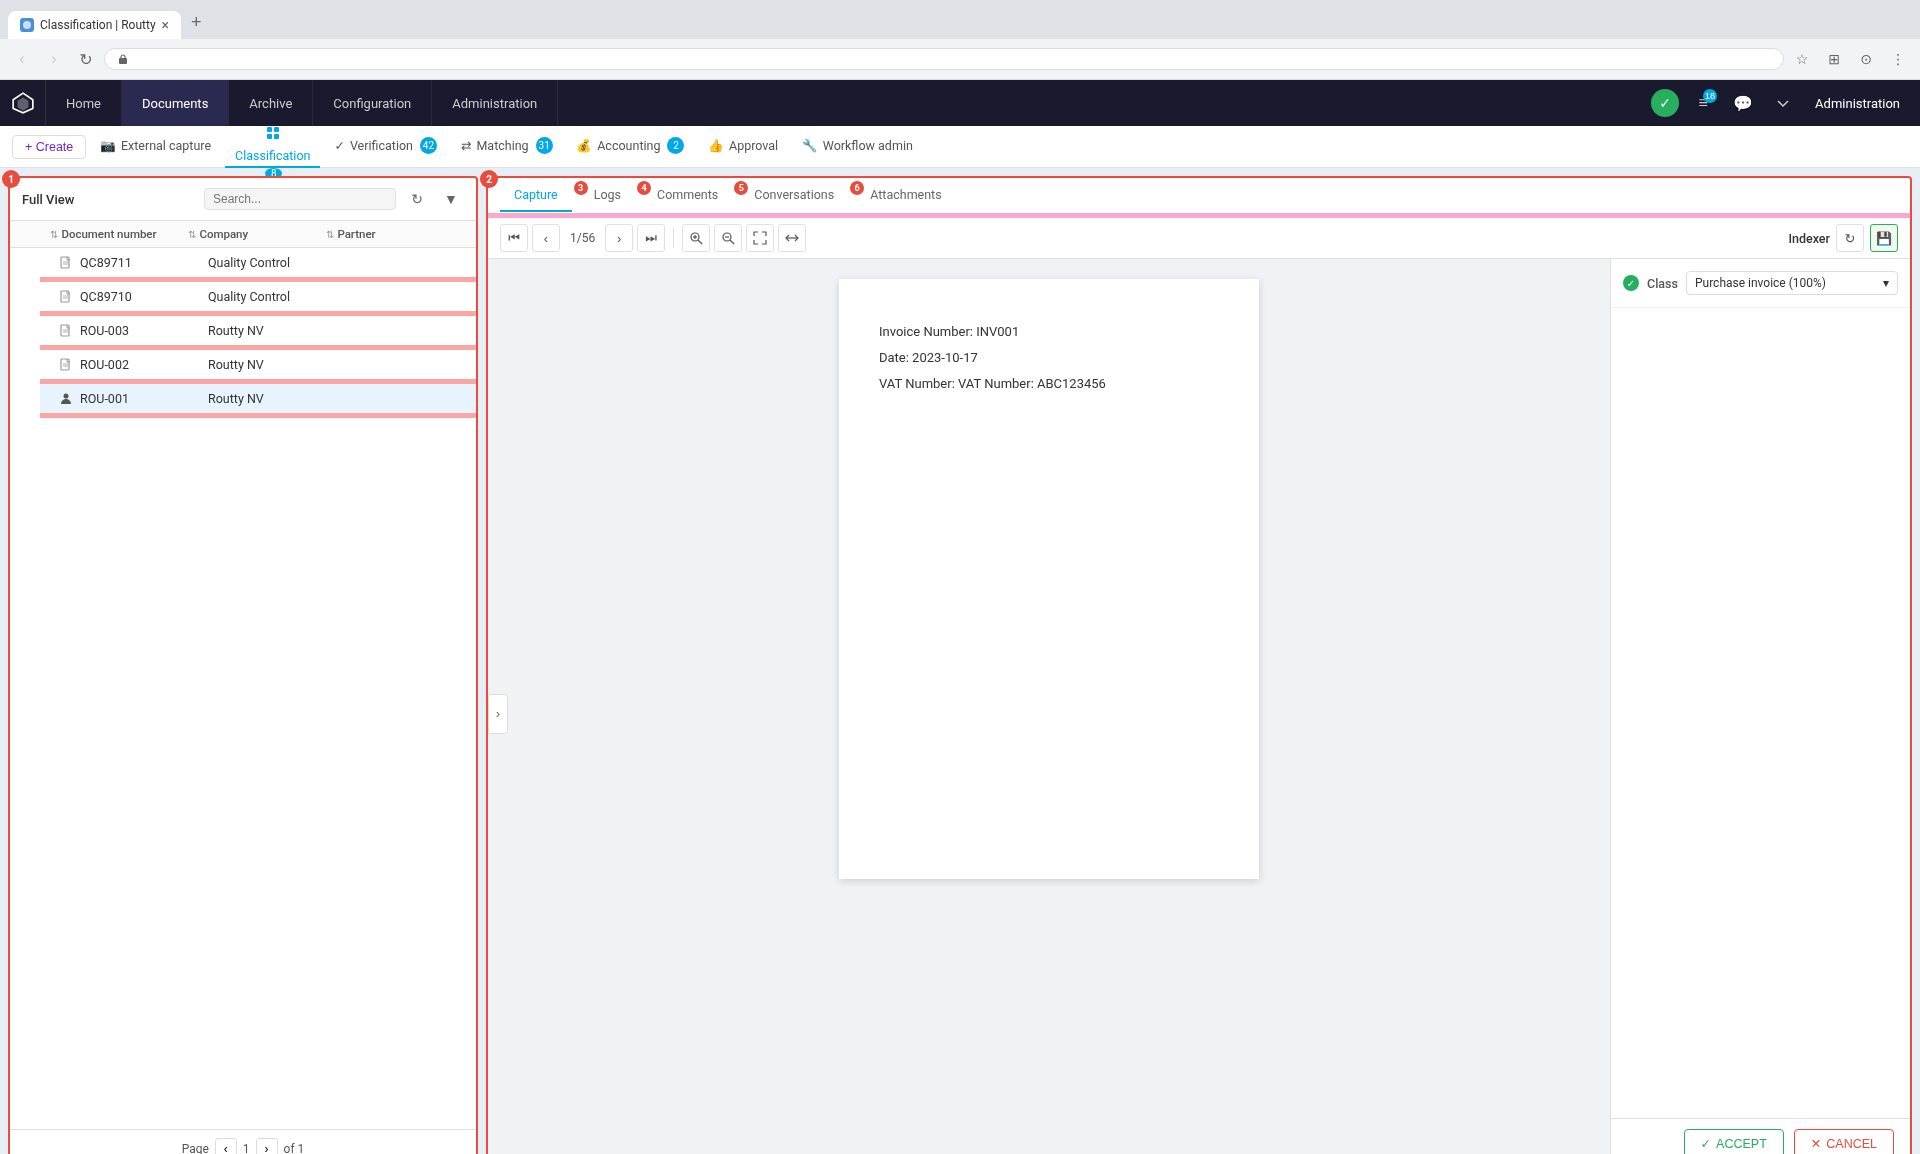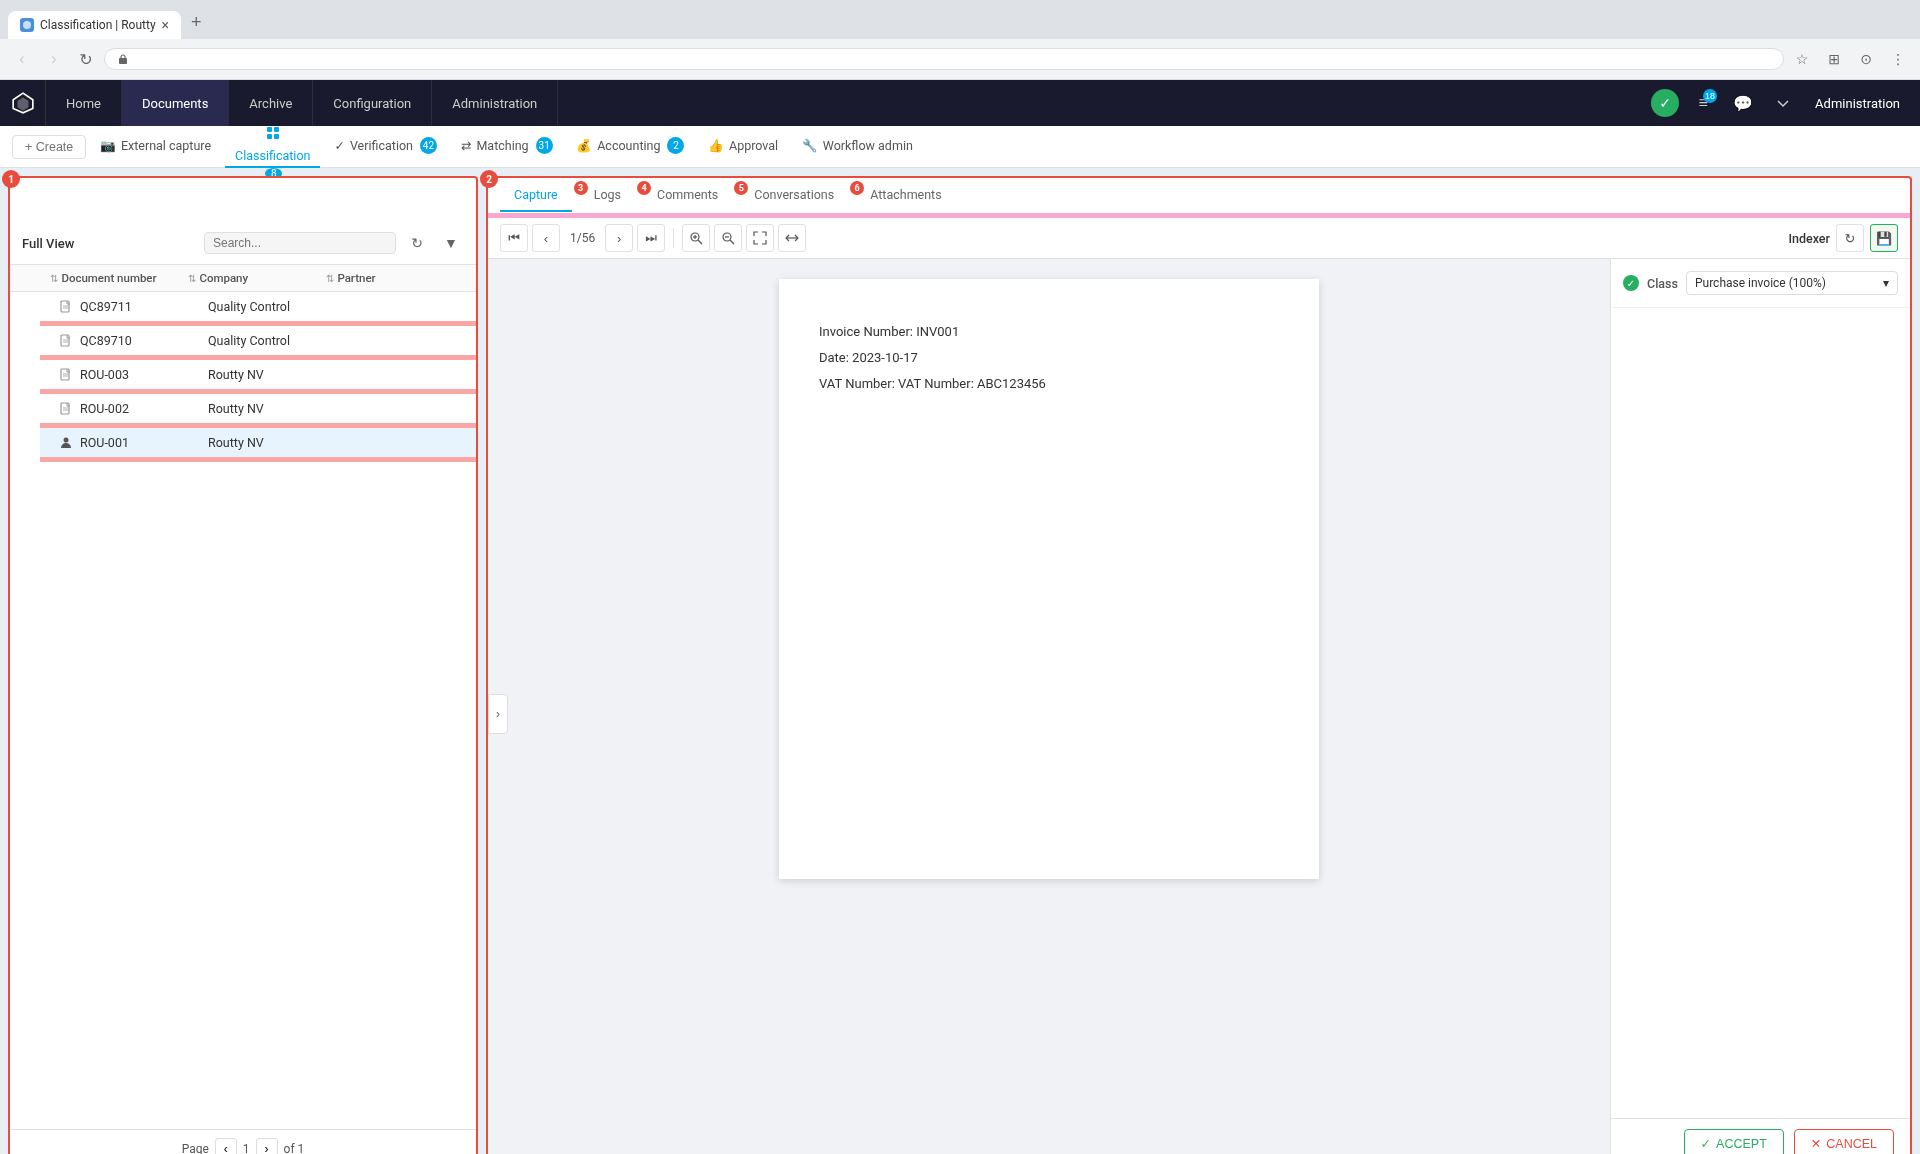--- a/index.html
+++ b/index.html
@@ -29,28 +29,28 @@
     .nav-tab.active { background: #2a2a50; color: #fff; }
     .header-right { display: flex; align-items: center; gap: 8px; padding: 0 12px; }
     .header-icon-btn { background: none; border: none; color: #ccc; cursor: pointer; width: 32px; height: 32px; display: flex; align-items: center; justify-content: center; border-radius: 4px; font-size: 16px; }
     .green-check { width: 28px; height: 28px; background: #27ae60; border-radius: 50%; display: flex; align-items: center; justify-content: center; color: white; font-size: 14px; }
     .user-name { color: #fff; font-size: 13px; padding: 0 8px; }
 
     
     .sub-nav { background: #fff; border-bottom: 1px solid #e0e0e0; display: flex; align-items: center; padding: 0 12px; height: 42px; gap: 4px; }
     .sub-nav-item { display: flex; align-items: center; gap: 5px; padding: 0 10px; height: 42px; font-size: 12.5px; color: #555; cursor: pointer; border-bottom: 2px solid transparent; }
     .sub-nav-item.active { color: #00a8e8; border-bottom: 2px solid #00a8e8; flex-direction: column; }
-    .btn-create { display: flex; align-items: center; gap: 4px; padding: 4px 12px; background: #fff; border: 1px solid #ddd; border-radius: 4px; cursor: pointer; font-size: 12.5px; color: #737373; }
+    .btn-create { display: flex; align-items: center; gap: 4px; padding: 4px 12px; background: #fff; border: 1px solid #ddd; border-radius: 4px; cursor: pointer; font-size: 12.5px; color: #6d28d9; }
 
     
     .main-content { display: flex; padding: 8px; gap: 8px; height: calc(1154px - 46px - 42px - 56px); }
 
     
     .left-panel { width: 470px; flex-shrink: 0; background: #fff; border: 2px solid #e74c3c; border-radius: 4px; display: flex; flex-direction: column; }
-    .panel-header { display: flex; align-items: center; padding: 8px 12px; border-bottom: 1px solid #e0e0e0; gap: 8px; margin-top: 44px; }
+    .panel-header { display: flex; align-items: center; padding: 8px 12px; border-bottom: 1px solid #e0e0e0; gap: 8px; }
     .panel-title { font-size: 13px; font-weight: 500; color: #333; flex: 1; }
     .search-box { display: flex; align-items: center; background: #f5f5f5; border: 1px solid #e0e0e0; border-radius: 4px; padding: 3px 8px; gap: 4px; flex: 1; }
     .search-box input { background: none; border: none; outline: none; font-size: 12px; color: #666; width: 100%; }
     .icon-btn { background: none; border: none; cursor: pointer; color: #666; font-size: 14px; width: 26px; height: 26px; display: flex; align-items: center; justify-content: center; border-radius: 3px; }
 
     .table-header { display: grid; grid-template-columns: 28px 1fr 1fr 1fr; padding: 6px 12px; border-bottom: 1px solid #e0e0e0; background: #fafafa; }
     .col-header { font-size: 11.5px; color: #555; font-weight: 500; display: flex; align-items: center; gap: 3px; }
     .col-header .sort-icon { color: #999; font-size: 10px; }
 
     .table-body { flex: 1; overflow-y: auto; }
@@ -71,21 +71,21 @@
 
     .doc-toolbar { display: flex; align-items: center; padding: 6px 12px; border-bottom: 1px solid #e0e0e0; gap: 4px; }
     .toolbar-btn { background: none; border: 1px solid #e0e0e0; border-radius: 3px; width: 28px; height: 28px; cursor: pointer; display: flex; align-items: center; justify-content: center; color: #555; font-size: 13px; }
     .page-info { font-size: 12px; color: #555; padding: 0 6px; }
     .toolbar-separator { width: 1px; height: 20px; background: #e0e0e0; margin: 0 4px; }
     .indexer-section { margin-left: auto; display: flex; align-items: center; gap: 6px; }
     .indexer-label { font-size: 12.5px; color: #333; font-weight: 500; text-align: right; }
 
     .doc-area { display: flex; flex: 1; }
     .doc-viewer { flex: 1; position: relative; background: #f0f2f5; overflow: hidden; display: flex; align-items: flex-start; justify-content: center; padding: 20px; }
-    .doc-page { background: #fff; width: 540px; min-height: 600px; padding: 40px; box-shadow: 0 2px 8px rgba(0,0,0,0.15); }
+    .doc-page { background: #fff; width: 420px; min-height: 600px; padding: 40px; box-shadow: 0 2px 8px rgba(0,0,0,0.15); }
     .doc-content { font-size: 13px; color: #333; line-height: 2; }
     .collapse-btn { position: absolute; left: 0; top: 50%; transform: translateY(-50%); background: #fff; border: 1px solid #ddd; border-radius: 0 4px 4px 0; width: 20px; height: 40px; cursor: pointer; display: flex; align-items: center; justify-content: center; font-size: 12px; color: #666; }
 
     .indexer-panel { width: 300px; border-left: 1px solid #e0e0e0; display: flex; flex-direction: column; }
     .class-row { display: flex; align-items: center; gap: 8px; padding: 12px; border-bottom: 1px solid #f0f0f0; }
     .class-label { font-size: 12.5px; color: #555; font-weight: 500; }
     .class-value-select { flex: 1; display: flex; align-items: center; justify-content: space-between; border: 1px solid #ddd; border-radius: 4px; padding: 4px 8px; cursor: pointer; font-size: 12px; color: #333; background: #fff; }
     .green-dot { width: 16px; height: 16px; background: #27ae60; border-radius: 50%; display: flex; align-items: center; justify-content: center; color: white; font-size: 10px; flex-shrink: 0; }
 
     .action-bar { display: flex; align-items: center; justify-content: flex-end; padding: 10px 16px; border-top: 1px solid #e0e0e0; gap: 10px; margin-top: auto; }

